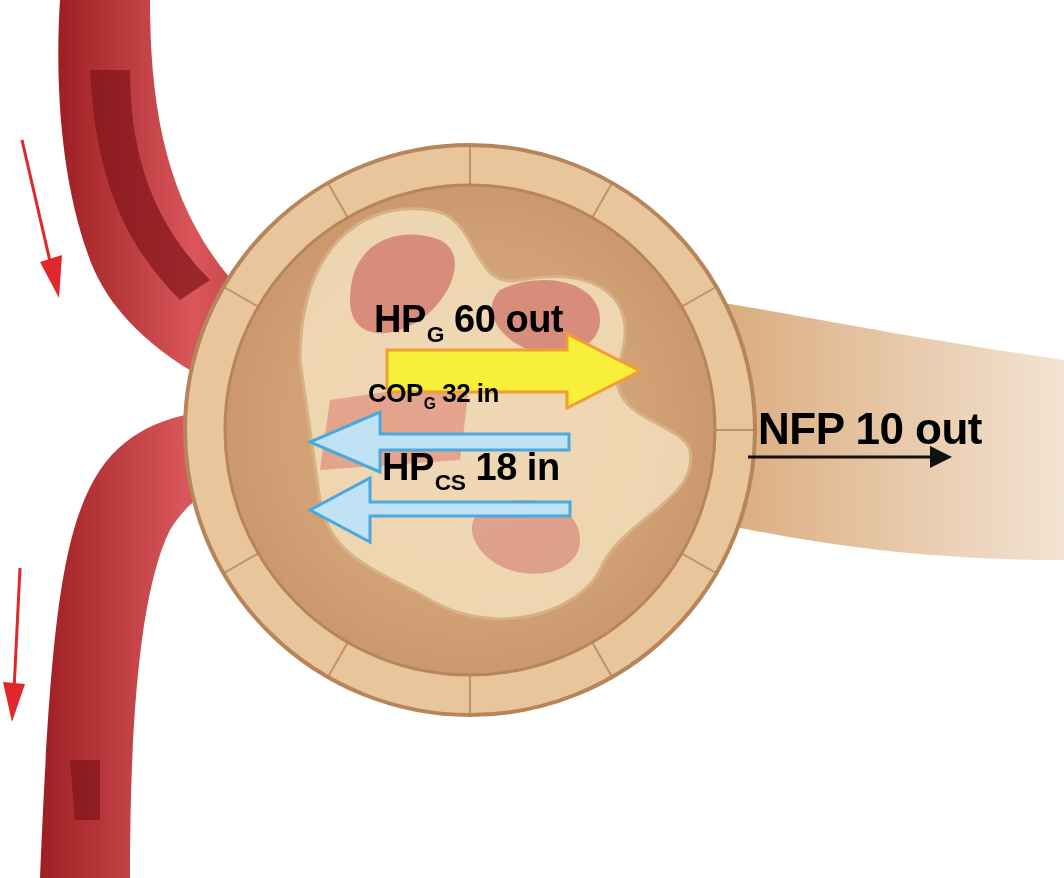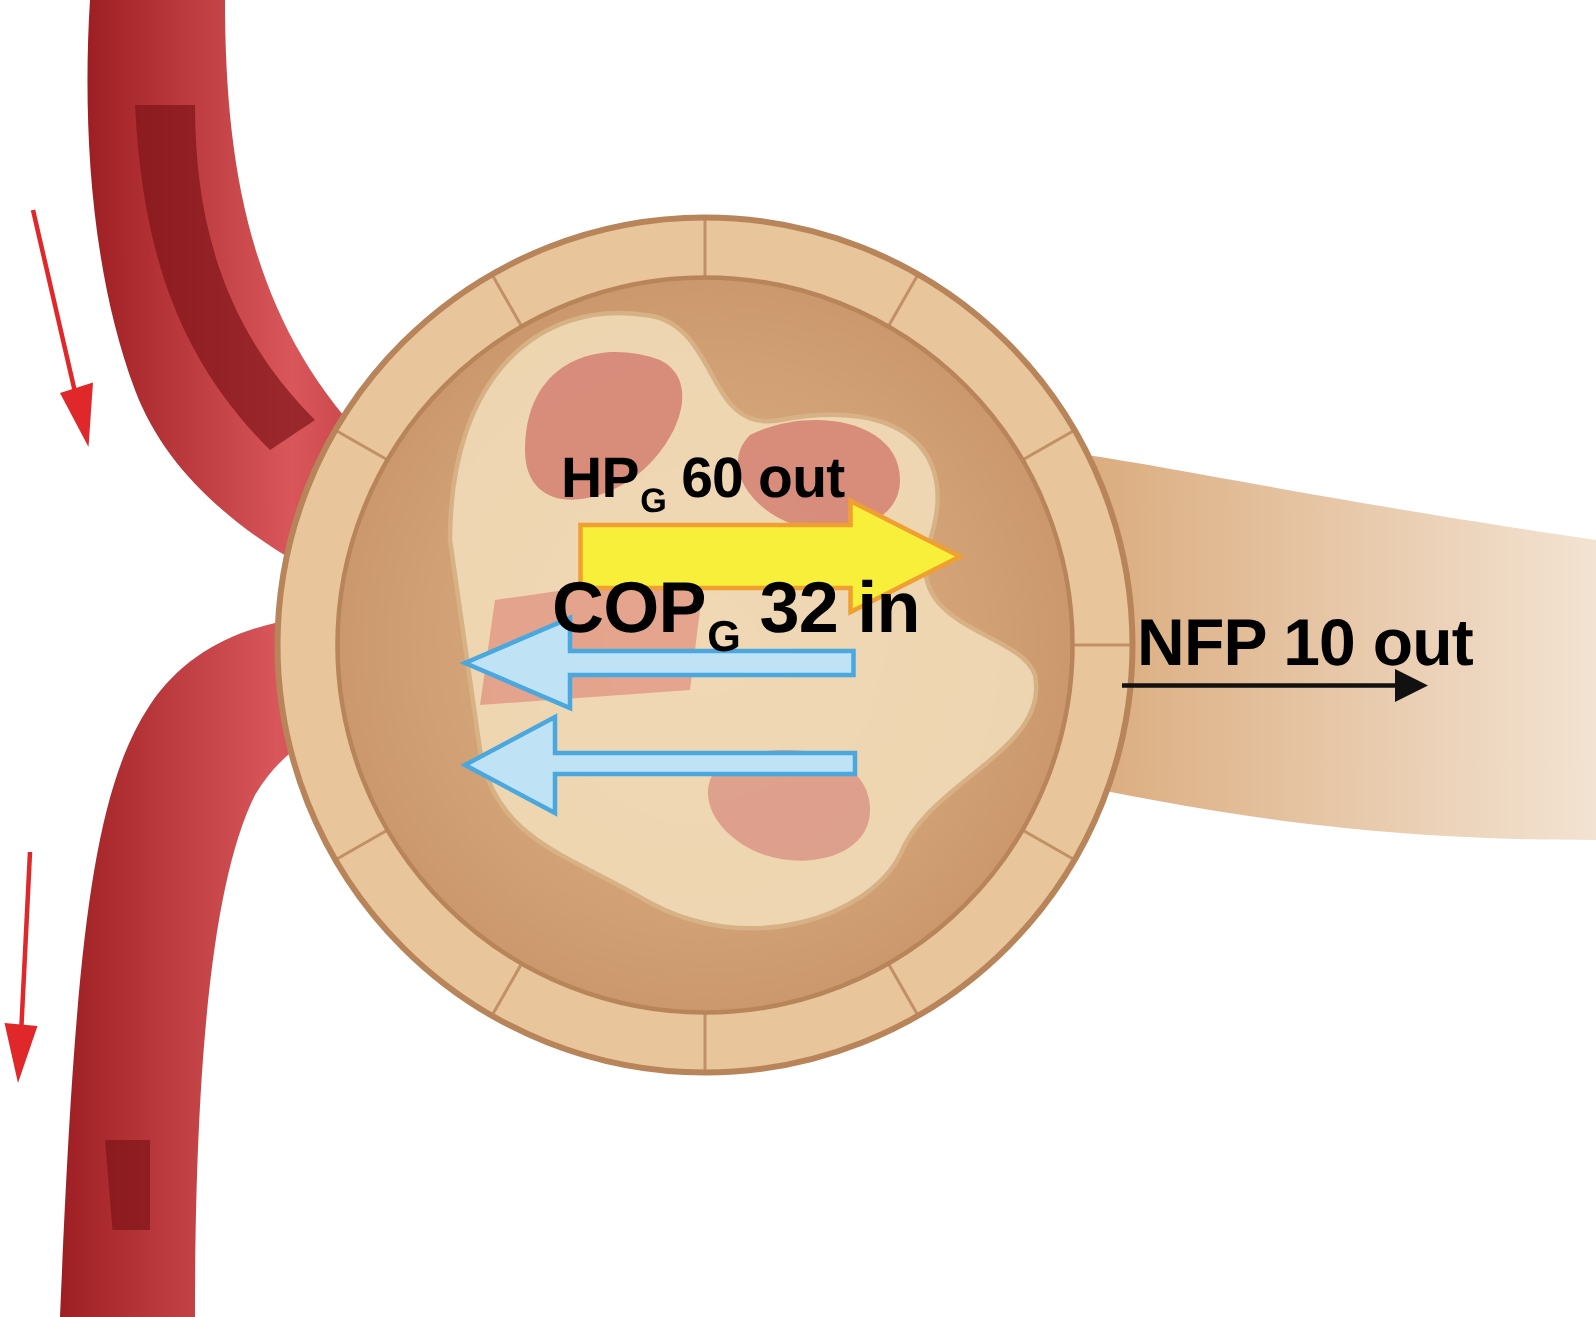--- a/index.html
+++ b/index.html
@@ -3,21 +3,21 @@
 <meta charset="utf-8">
 <style>
   html, body { margin: 0; padding: 0; background: #ffffff; }
   body { width: 1064px; height: 878px; position: relative; overflow: hidden;
          font-family: "Liberation Sans", "DejaVu Sans", sans-serif; }
   #stage { position: absolute; left: 0; top: 0; width: 844px; height: 878px; }
   .label { position: absolute; font-weight: bold; color: #000; white-space: nowrap;
            font-family: "Liberation Sans", "DejaVu Sans", sans-serif; letter-spacing: -0.5px; }
   .label .sub { font-size: 60%; position: relative; top: 0.45em; margin-left: 1px; }
   .lbl-hpg { left: 374px; top: 298px; font-size: 38px; }
-  .lbl-copg { left: 368px; top: 378px; font-size: 48px; }
+  .lbl-copg { left: 368px; top: 378px; font-size: 26px; }
   .lbl-hpcs { left: 382px; top: 446px; font-size: 38px; }
   .lbl-nfp { left: 758px; top: 404px; font-size: 44px; }
 </style>
 </head>
 <body>
 
 <div id="stage">
   <svg width="1064" height="878" viewBox="0 0 1064 878">
     <defs>
       <radialGradient id="capsuleIn" cx="50%" cy="50%" r="55%">
@@ -102,16 +102,19 @@
       <polygon points="3,682 12,722 25,684" fill="#e0282a"></polygon>
     </g>
   </svg>
 
   <div class="label lbl-hpg">
     <span>HP</span><span class="sub">G</span><span> 60 out</span>
   </div>
   <div class="label lbl-copg">
     <span>COP</span><span class="sub">G</span><span> 32 in</span>
   </div>
+  <div class="label lbl-hpcs">
+    <span>HP</span><span class="sub">CS</span><span> 18 in</span>
+  </div>
   <div class="label lbl-nfp">
     <span>NFP 10 out</span>
   </div>
 </div>
 
 </body></html>

